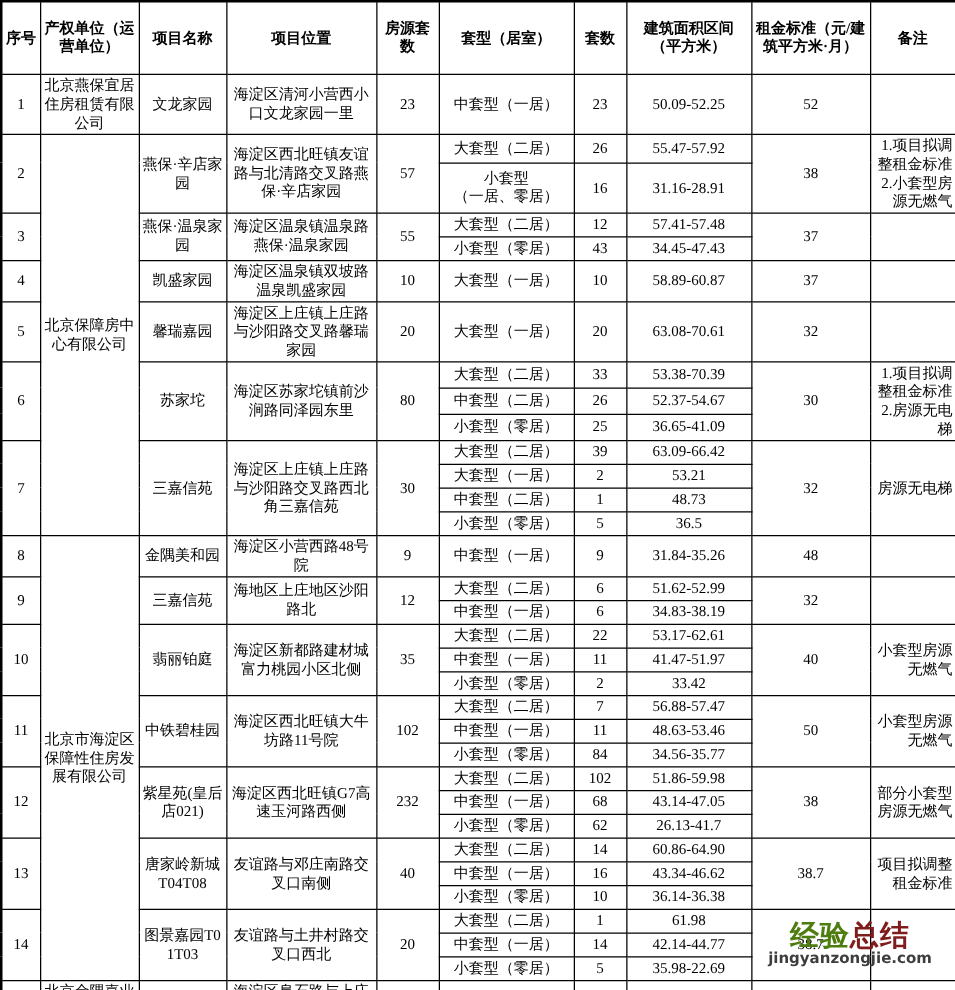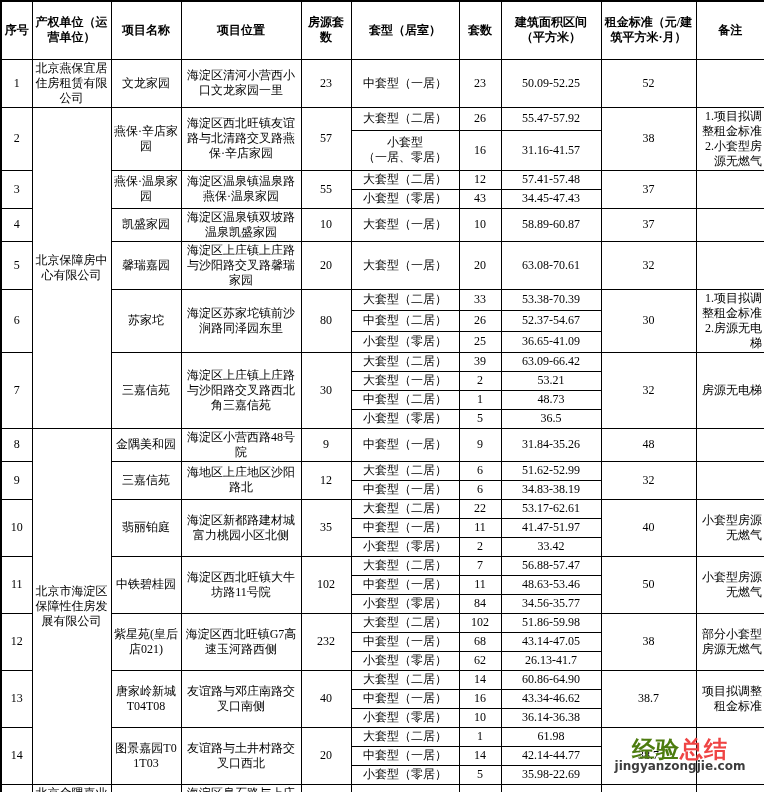--- a/index.html
+++ b/index.html
@@ -73,21 +73,21 @@
         <td class="c-center">26</td>
         <td class="c-center">55.47-57.92</td>
         <td rowspan="2" class="c-center">38</td>
         <td rowspan="2" class="c-remark pre">1.项目拟调整租金标准
 2.小套型房源无燃气</td>
       </tr>
       <tr>
         <td class="c-center pre">小套型
 （一居、零居）</td>
         <td class="c-center">16</td>
-        <td class="c-center">31.16-41.57</td>
+        <td class="c-center">31.16-28.91</td>
       </tr>
       <tr>
         <td rowspan="2" class="c-center">3</td>
         <td rowspan="2" class="c-center">燕保·温泉家园</td>
         <td rowspan="2" class="c-center">海淀区温泉镇温泉路燕保·温泉家园</td>
         <td rowspan="2" class="c-center">55</td>
         <td class="c-center pre">大套型（二居）</td>
         <td class="c-center">12</td>
         <td class="c-center">57.41-57.48</td>
         <td rowspan="2" class="c-center">37</td>
@@ -310,15 +310,15 @@
         <td class="c-center pre">小套型（零居）</td>
         <td class="c-center">100</td>
         <td class="c-center">25-27</td>
         <td class="c-center"></td>
         <td class="c-remark pre"></td>
       </tr>
     </tbody>
 </table>
 
 <div class="watermark">
-  <div class="wm-line1"><span style="color: #4d7c0f;">经验</span><span style="color: #ef4444; margin-top: 36px;">总结</span></div>
+  <div class="wm-line1"><span style="color: #4d7c0f;">经验</span><span style="color: #7f1d1d; margin-top: 36px;">总结</span></div>
   <div class="wm-line2" style="color: rgb(61, 61, 61);">jingyanzongjie.com</div>
 </div>
 
 </body></html>

